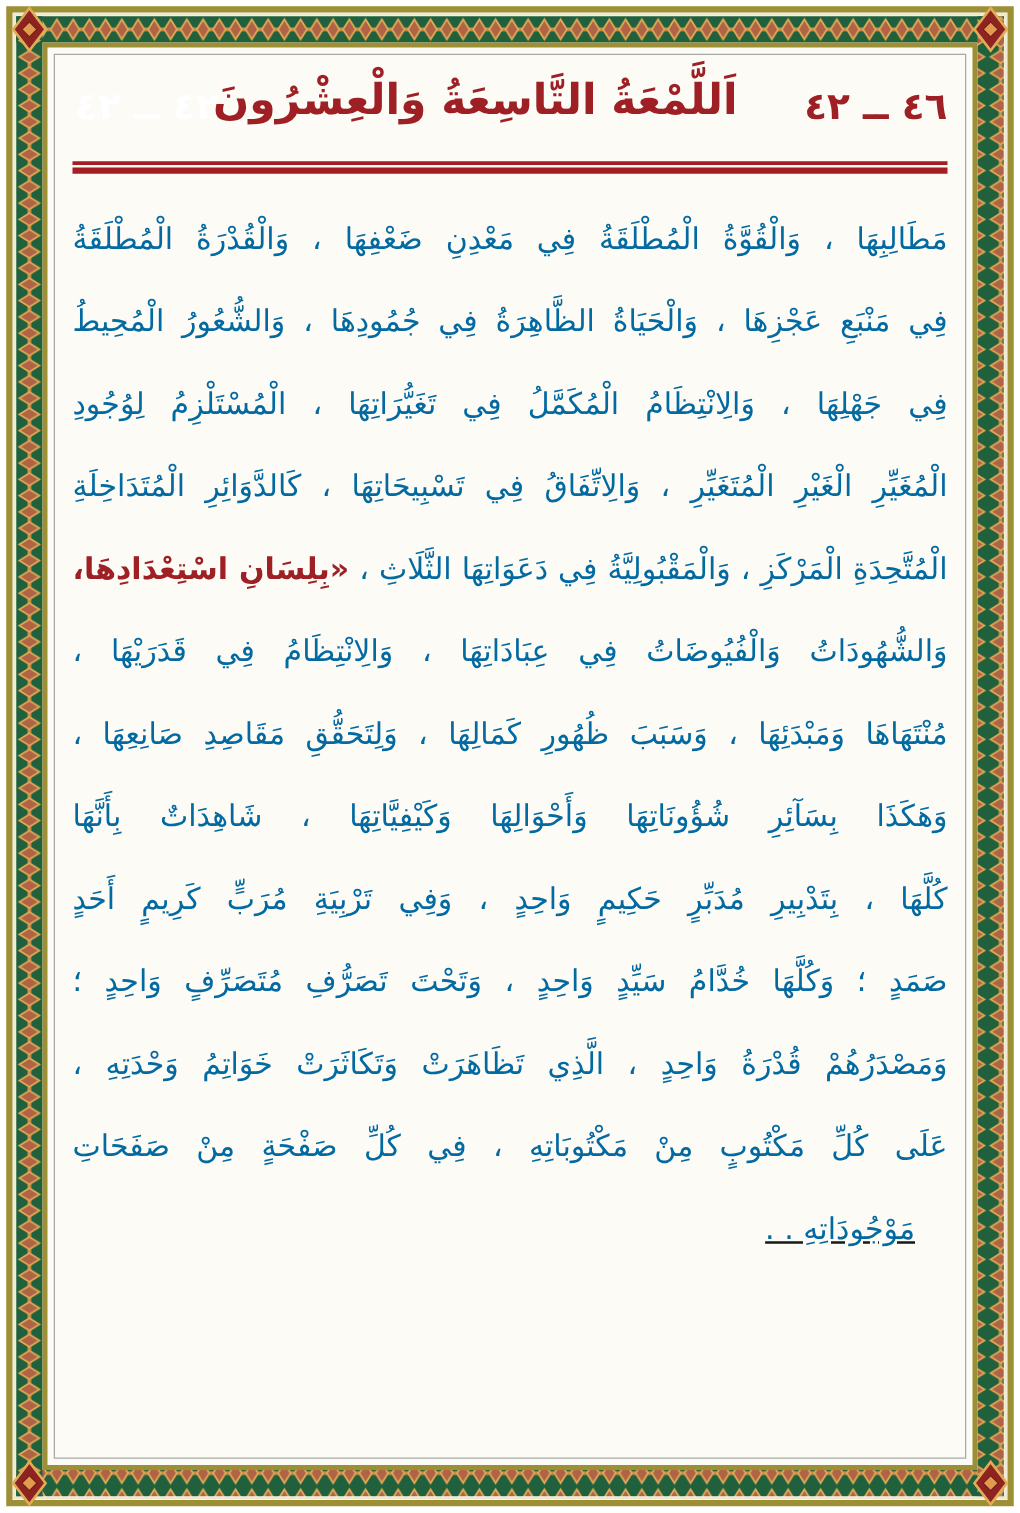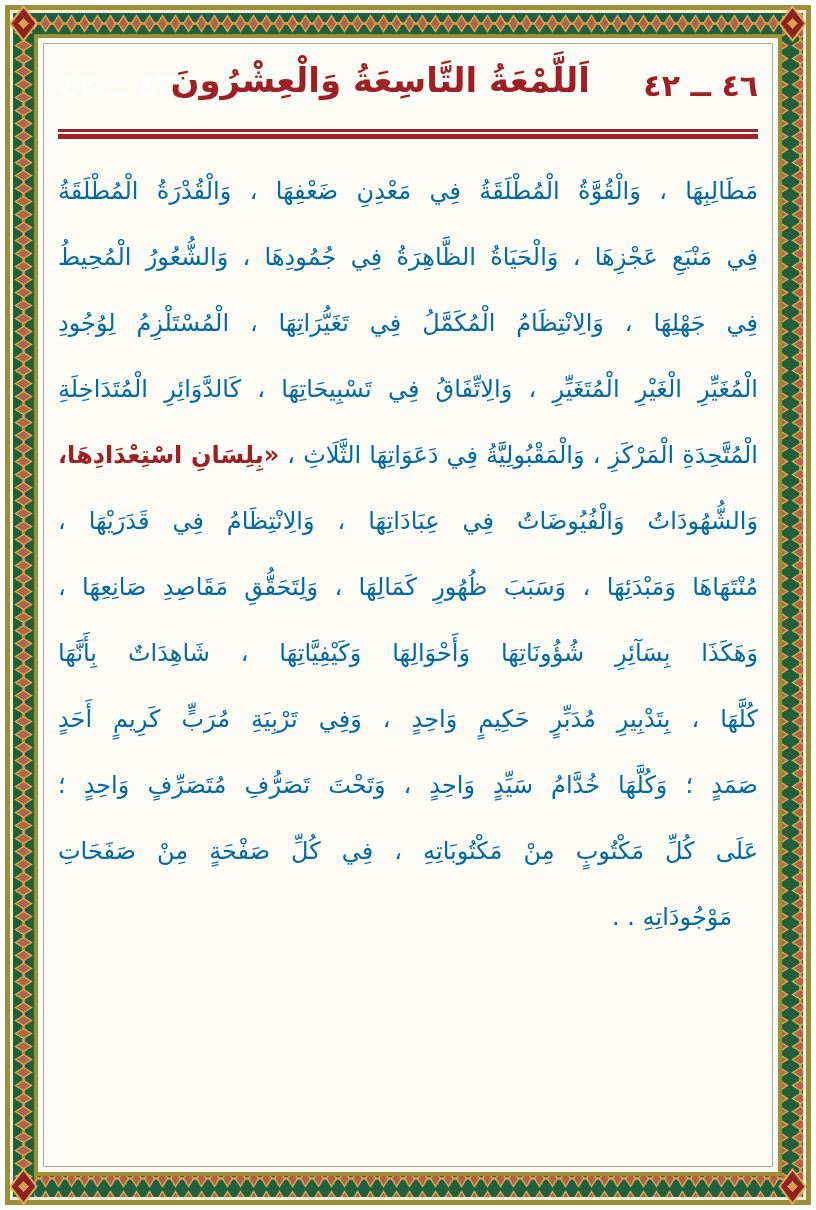--- a/index.html
+++ b/index.html
@@ -36,20 +36,21 @@
     position:absolute;left:0;right:0;top:158px;
     font-size:24px;line-height:66px;color:#181818;direction:rtl;
   }
   .tline{
     height:66px;white-space:nowrap;
     text-align:justify;text-align-last:justify;
   }
   .tline.last{
     text-align:right;text-align-last:right;white-space:nowrap;
     padding-right:26px;
+    text-decoration:underline;
   }
   .seg{color:#0369a1;}
   .seg.red{color:#9e2025;font-weight:bold;}
 </style>
 </head>
 <body>
 
 <div class="paper"></div>
 
 <svg class="frame" width="816" height="1210" viewBox="0 0 816 1210" aria-hidden="true">
@@ -114,17 +115,18 @@
     <div class="tline"><span class="seg">مَطَالِبِهَا ، وَالْقُوَّةُ الْمُطْلَقَةُ فِي مَعْدِنِ ضَعْفِهَا ، وَالْقُدْرَةُ الْمُطْلَقَةُ</span></div>
     <div class="tline"><span class="seg">فِي مَنْبَعِ عَجْزِهَا ، وَالْحَيَاةُ الظَّاهِرَةُ فِي جُمُودِهَا ، وَالشُّعُورُ الْمُحِيطُ</span></div>
     <div class="tline"><span class="seg">فِي جَهْلِهَا ، وَالِانْتِظَامُ الْمُكَمَّلُ فِي تَغَيُّرَاتِهَا ، الْمُسْتَلْزِمُ لِوُجُودِ</span></div>
     <div class="tline"><span class="seg">الْمُغَيِّرِ الْغَيْرِ الْمُتَغَيِّرِ ، وَالِاتِّفَاقُ فِي تَسْبِيحَاتِهَا ، كَالدَّوَائِرِ الْمُتَدَاخِلَةِ</span></div>
     <div class="tline"><span class="seg">الْمُتَّحِدَةِ الْمَرْكَزِ ، وَالْمَقْبُولِيَّةُ فِي دَعَوَاتِهَا الثَّلَاثِ ، </span><span class="seg red">«بِلِسَانِ اسْتِعْدَادِهَا،</span></div>
     <div class="tline"><span class="seg">وَالشُّهُودَاتُ وَالْفُيُوضَاتُ فِي عِبَادَاتِهَا ، وَالِانْتِظَامُ فِي قَدَرَيْهَا ،</span></div>
     <div class="tline"><span class="seg">مُنْتَهَاهَا وَمَبْدَئِهَا ، وَسَبَبَ ظُهُورِ كَمَالِهَا ، وَلِتَحَقُّقِ مَقَاصِدِ صَانِعِهَا ،</span></div>
     <div class="tline"><span class="seg">وَهَكَذَا بِسَآئِرِ شُؤُونَاتِهَا وَأَحْوَالِهَا وَكَيْفِيَّاتِهَا ، شَاهِدَاتٌ بِأَنَّهَا</span></div>
     <div class="tline"><span class="seg">كُلَّهَا ، بِتَدْبِيرِ مُدَبِّرٍ حَكِيمٍ وَاحِدٍ ، وَفِي تَرْبِيَةِ مُرَبٍّ كَرِيمٍ أَحَدٍ</span></div>
     <div class="tline"><span class="seg">صَمَدٍ ؛ وَكُلَّهَا خُدَّامُ سَيِّدٍ وَاحِدٍ ، وَتَحْتَ تَصَرُّفِ مُتَصَرِّفٍ وَاحِدٍ ؛</span></div>
+    <div class="tline"><span class="seg">وَمَصْدَرُهُمْ قُدْرَةُ وَاحِدٍ ، الَّذِي تَظَاهَرَتْ وَتَكَاثَرَتْ خَوَاتِمُ وَحْدَتِهِ ،</span></div>
     <div class="tline"><span class="seg">عَلَى كُلِّ مَكْتُوبٍ مِنْ مَكْتُوبَاتِهِ ، فِي كُلِّ صَفْحَةٍ مِنْ صَفَحَاتِ</span></div>
     <div class="tline last"><span class="seg">مَوْجُودَاتِهِ . .</span></div>
   </div>
 
 </div>
 
 </body></html>

